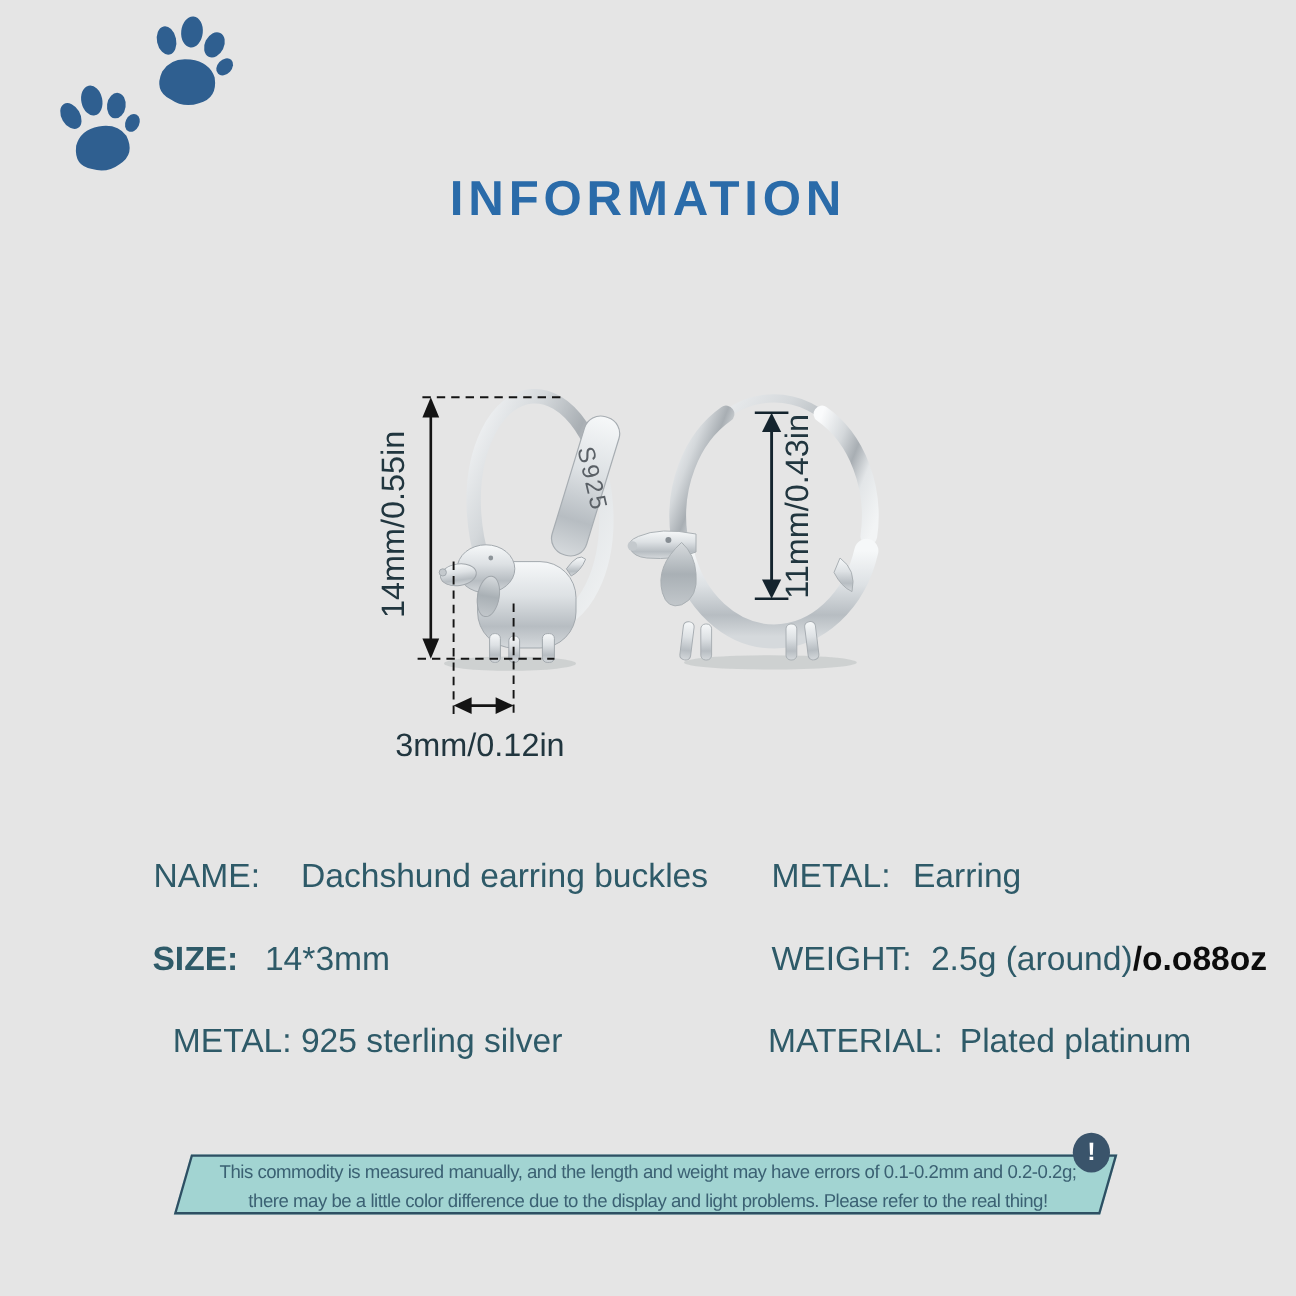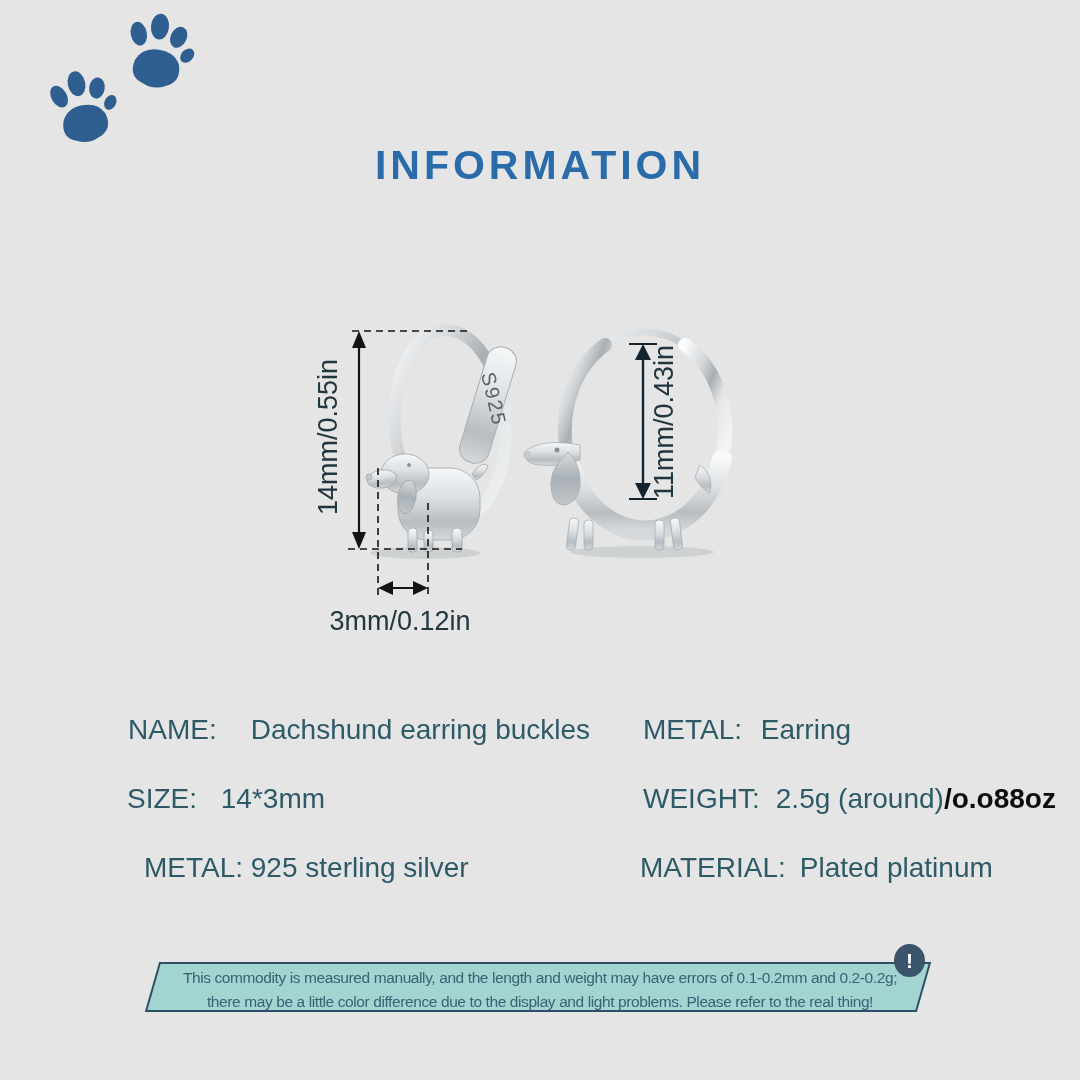--- a/index.html
+++ b/index.html
@@ -16,21 +16,21 @@
   .paws { position:absolute; top:8px; left:30px; }
   .diagram-svg { position:absolute; left:280px; top:295px; }
   svg text { font-family:"Liberation Sans", sans-serif; }
   .dim-label { font-size:27px; fill:#21363f; }
   .engraving { font-size:20px; fill:#5a6066; letter-spacing:2px; }
   .specs { position:absolute; left:0; top:0; width:1080px; height:808px; }
   .spec-cell { position:absolute; white-space:nowrap; font-size:28px; color:#2e5a68; }
   .spec-label { display:inline-block; }
   .spec-value { display:inline-block; }
   .w-name  { min-width:115px; }
-  .w-size  { min-width:86px; }
+  .w-size  { min-width:86px;font-weight:bold; }
   .w-metal { min-width:115px; }
   .w-series{ min-width:110px; }
   .w-weight{ min-width:125px; }
   .w-material{ min-width:152px; }
   .oz { color:#0c0c0c; font-weight:700; }
   .banner-shape {
     position:absolute; left:152px; top:962px; width:772px; height:50px;
     transform:skewX(-16deg); background:#a2d4d2; border:2px solid #2e4f63;
     box-sizing:border-box;
   }

